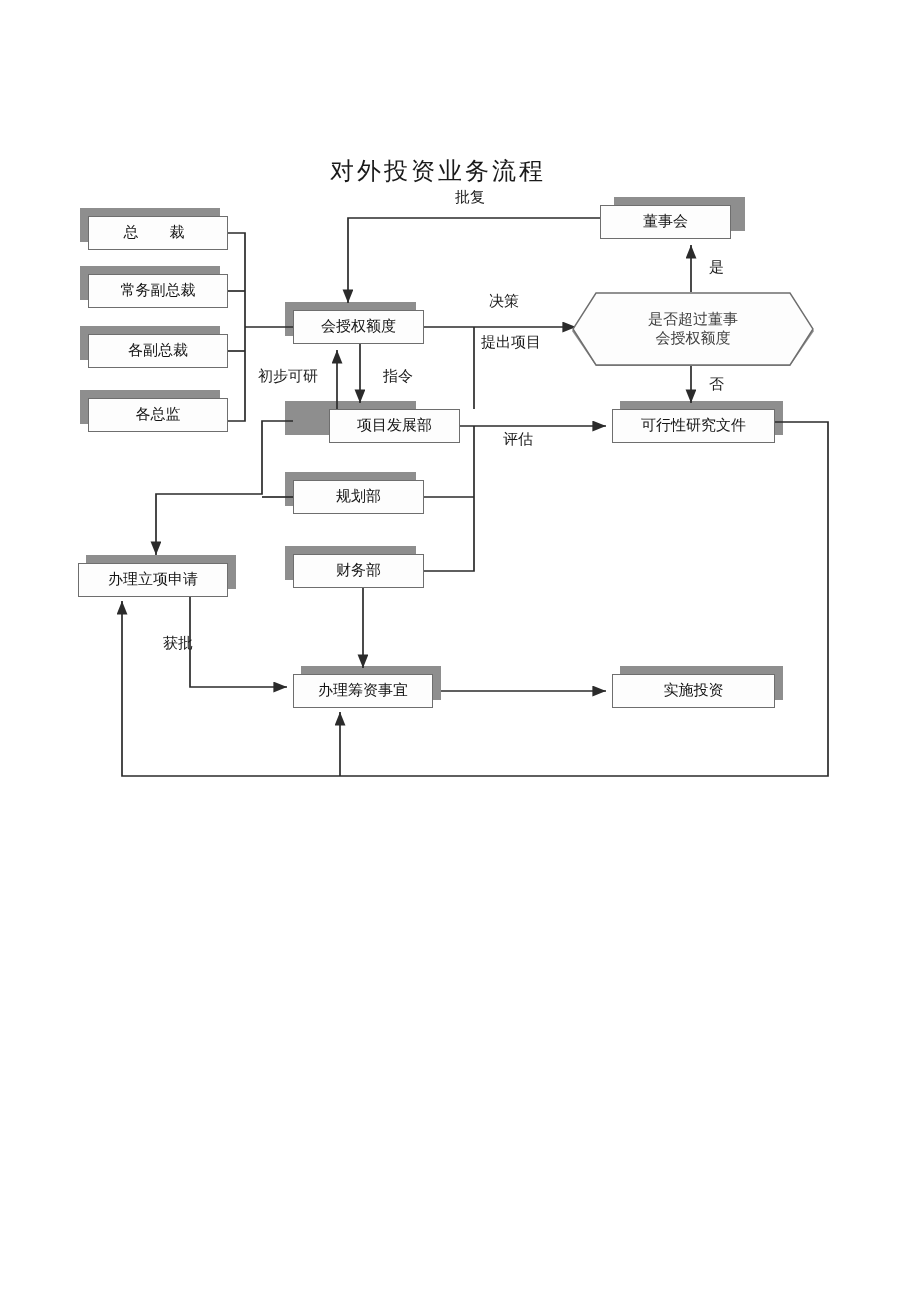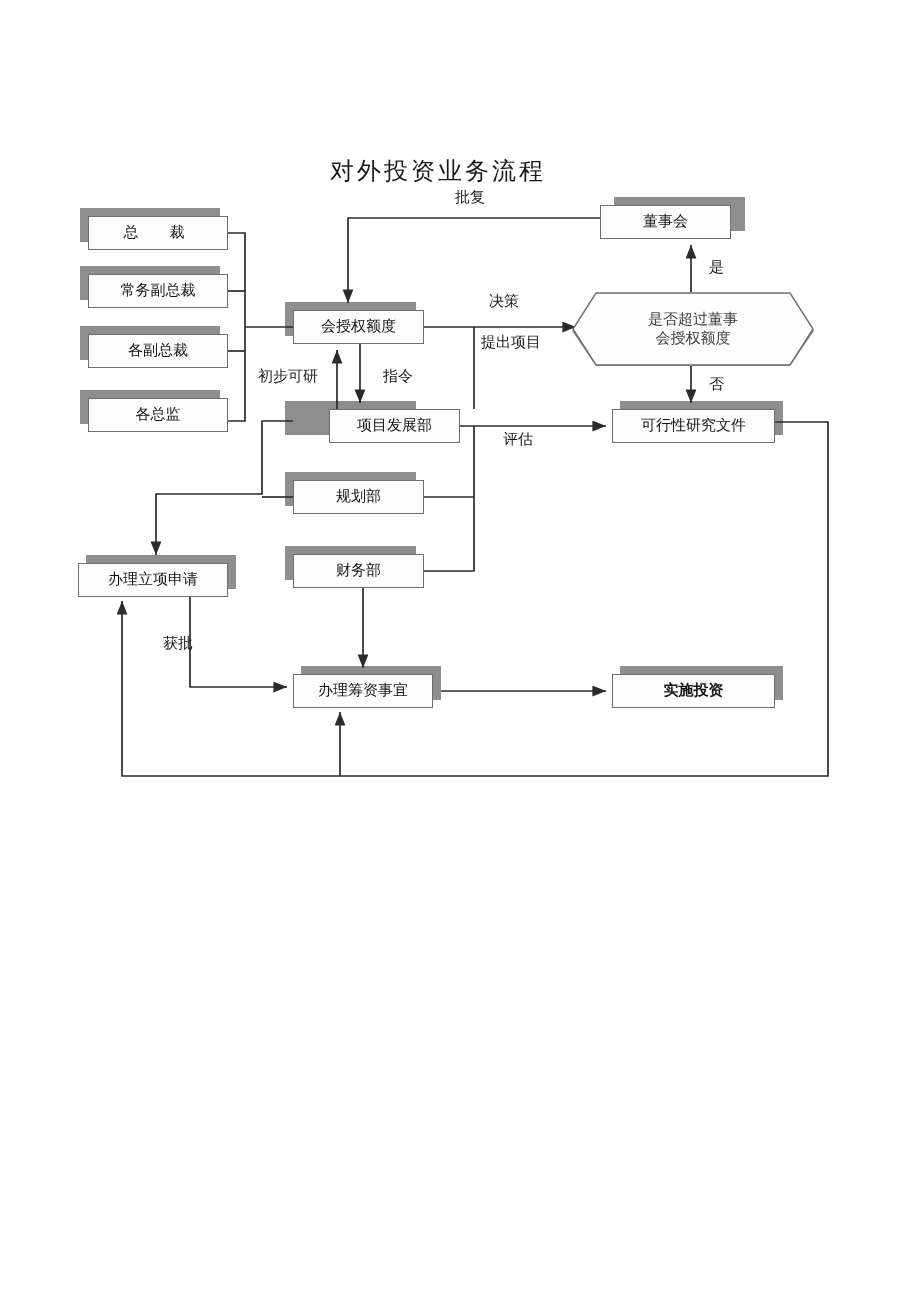--- a/index.html
+++ b/index.html
@@ -219,21 +219,21 @@
     </div>
 
     <div class="node" style="left:78px; top:563px; width:150px; height:34px;">
       <span>办理立项申请</span>
     </div>
 
     <div class="node" style="left:293px; top:674px; width:140px; height:34px;">
       <span>办理筹资事宜</span>
     </div>
 
-    <div class="node" style="left:612px; top:674px; width:163px; height:34px;font-weight:bold;">
+    <div class="node" style="left:612px; top:674px; width:163px; height:34px;">
       <span>实施投资</span>
     </div>
 
     <div class="elabel" style="left:455px; top:188px;">
       <span>批复</span>
     </div>
     <div class="elabel" style="left:709px; top:258px;">
       <span>是</span>
     </div>
     <div class="elabel" style="left:709px; top:375px;">

